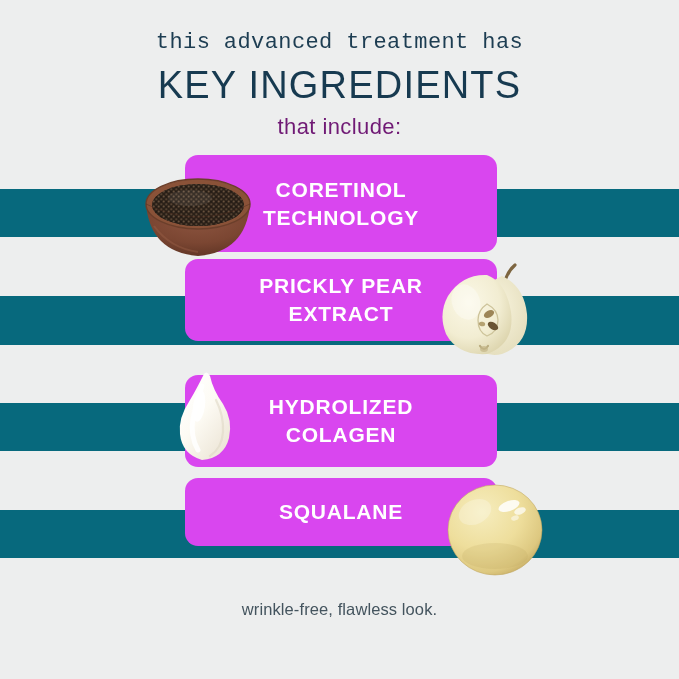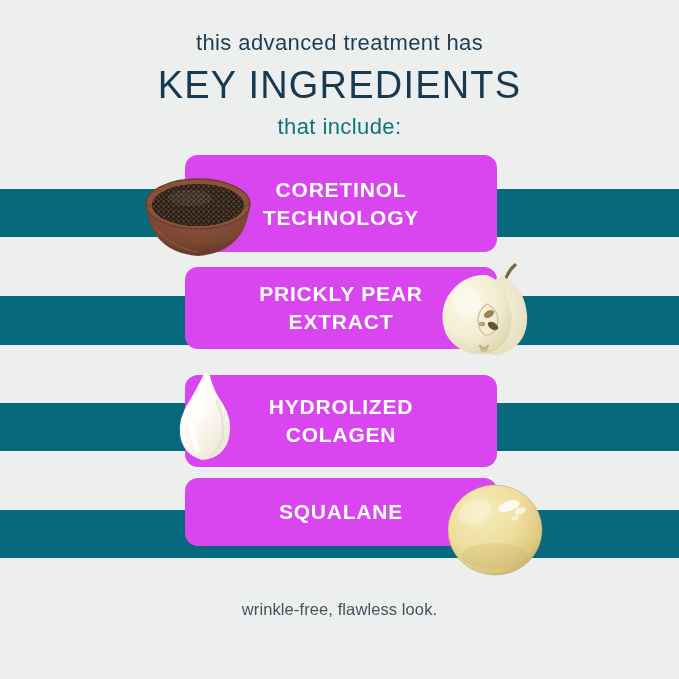--- a/index.html
+++ b/index.html
@@ -24,42 +24,42 @@
   
   .header {
     position: absolute;
     left: 0;
     top: 28px;
     width: 679px;
     text-align: center;
     z-index: 6;
   }
   .header .line-top {
-    font-family: Liberation Sans, sans-serif;
+    font-family: Liberation Mono, monospace;
     font-size: 22px;
     letter-spacing: 0.4px;
     color: #1d3d52;
     font-weight: 400;
     line-height: 30px;
   }
   .header .line-main {
     font-family: "Liberation Sans", sans-serif;
     font-size: 38px;
     letter-spacing: 1.2px;
     color: #173a50;
     font-weight: 400;
     line-height: 46px;
     margin-top: 4px;
     text-align: center;
   }
   .header .line-sub {
     font-family: "Liberation Sans", sans-serif;
     font-size: 22px;
     letter-spacing: 0.4px;
-    color: #0f766e;
+    color: #701a75;
     font-weight: 400;
     line-height: 30px;
     margin-top: 4px;
   }
 
   
   .stripe {
     position: absolute;
     left: 0;
     width: 679px;
@@ -160,21 +160,21 @@
     <ellipse cx="58" cy="36" rx="52" ry="25" fill="none" stroke="#6b3f2b" stroke-width="1.4"></ellipse>
 
     <ellipse cx="58" cy="37" rx="46" ry="21" fill="url(#seedGrad)"></ellipse>
     <ellipse cx="58" cy="37" rx="46" ry="21" fill="url(#seedDots)" opacity="0.92"></ellipse>
     <ellipse cx="50" cy="30" rx="22" ry="8" fill="#ffffff" opacity="0.07"></ellipse>
 
     <path d="M6 36 Q58 62 110 36" fill="none" stroke="#4e2b1d" stroke-width="1" opacity="0.45"></path>
     <path d="M14 58 Q30 80 58 84" fill="none" stroke="#a3684c" stroke-width="2" opacity="0.35"></path>
   </svg>
 
-  <div class="panel" style="left:185px;top:267px;width:312px;height:82px;">
+  <div class="panel" style="left:185px;top:259px;width:312px;height:82px;">
     <div class="panel-label">PRICKLY PEAR
 EXTRACT</div>
   </div>
 
   <svg class="art" style="left:432px;top:262px;" width="104" height="100" viewBox="0 0 104 100">
     <defs>
       <radialGradient id="pearGrad" cx="38%" cy="35%" r="72%">
         <stop offset="0%" stop-color="#fbf8e7"></stop>
         <stop offset="62%" stop-color="#f2edd2"></stop>
         <stop offset="100%" stop-color="#ddd5ae"></stop>

